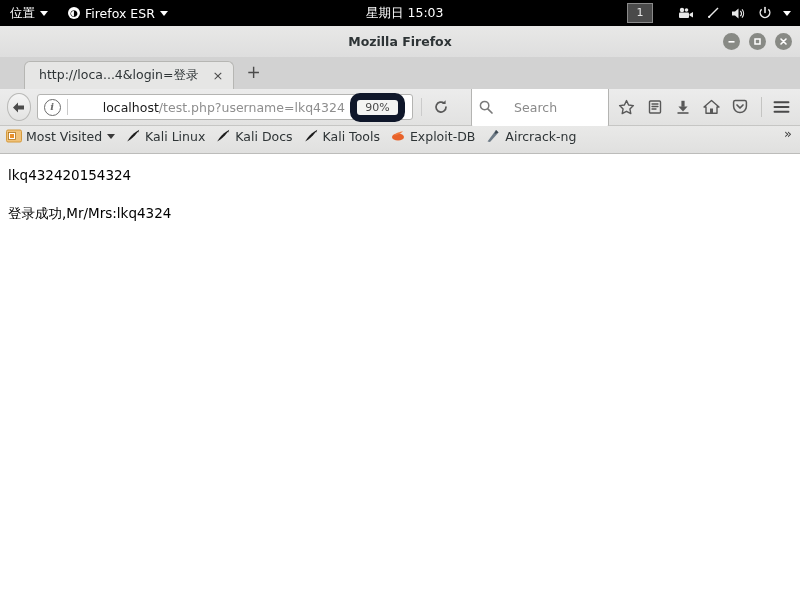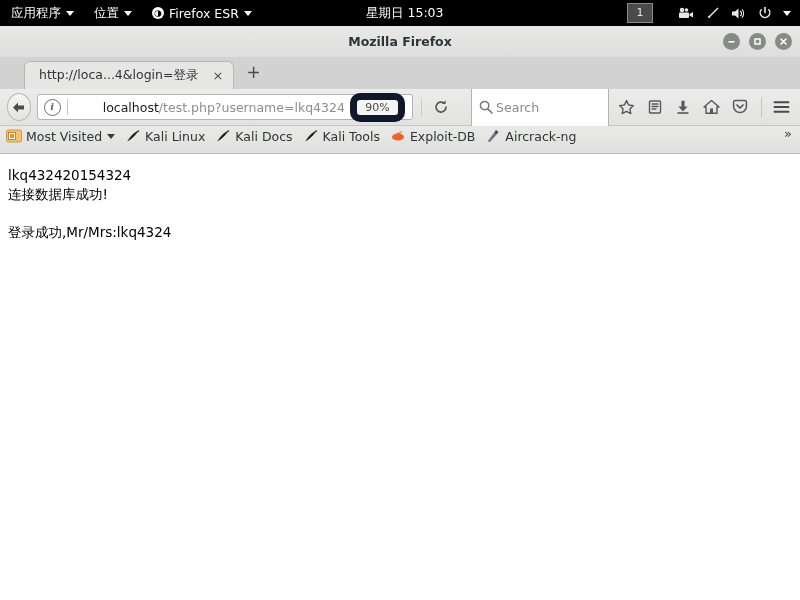--- a/index.html
+++ b/index.html
@@ -254,21 +254,21 @@
   }
   .searchbar {
     width: 148px;
     height: 24px;
     background: #ffffff;
     border: 1px solid #b4b4b2;
     border-radius: 3px;
     display: flex;
     align-items: center;
     padding: 8px 6px;
-    gap: 2px;
+    gap: 20px;
     margin-left: 13px;
   }
   .search-placeholder {
     font-size: 12.5px;
     color: #8a8a8a;
   }
   .toolbar-sep {
     width: 1px; height: 20px;
     background: #c4c4c2;
     margin: 0 3px;
@@ -323,24 +323,20 @@
     color: #000000;
     line-height: 19px;
   }
   .page-line { white-space: pre-wrap; }
   .page-blank { height: 19px; }
 </style>
 </head>
 <body>
 
 <div class="top-panel">
-  <div class="panel-menu first">
-    <span>应用程序</span>
-    <span class="caret-down"></span>
-  </div>
   <div class="panel-menu">
     <span>位置</span>
     <span class="caret-down"></span>
   </div>
   <div class="panel-menu">
     <span class="ff-dot">◑</span>
     <span>Firefox ESR</span>
     <span class="caret-down"></span>
   </div>
   <div class="panel-clock">星期日 15:03</div>
@@ -528,18 +524,17 @@
           <path d="M11 2 L13.5 4.5 L9.5 6 Z" fill="#3c474f"></path>
         </svg>
       <span>Aircrack-ng</span>
     </div>
 
     <span class="bm-overflow">»</span>
   </div>
 
   <div class="page">
     <div class="page-line">lkq432420154324</div>
-    <div class="page-line">连接数据库成功!</div>
     <div class="page-blank"></div>
     <div class="page-line">登录成功,Mr/Mrs:lkq4324</div>
   </div>
 
 </div>
 
 </body></html>

